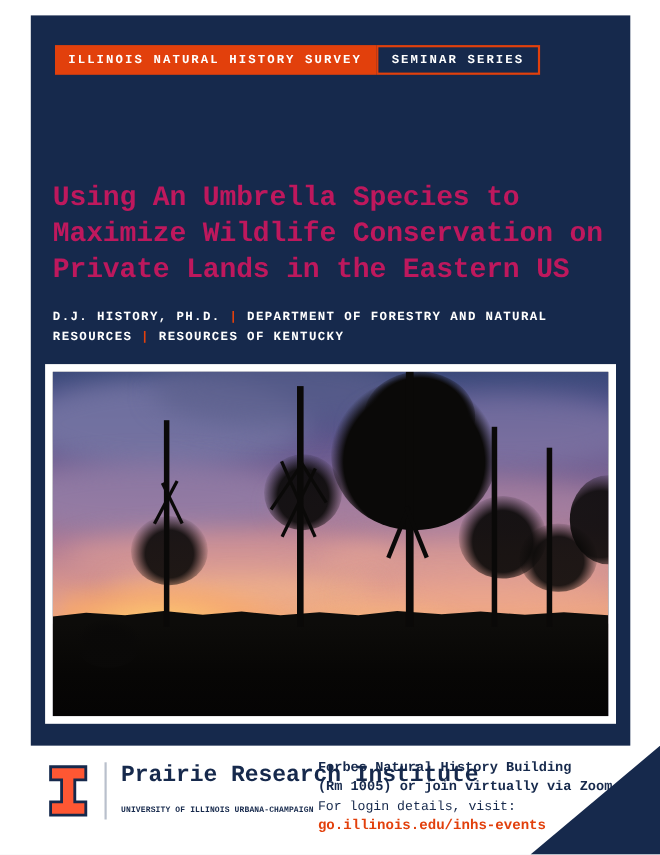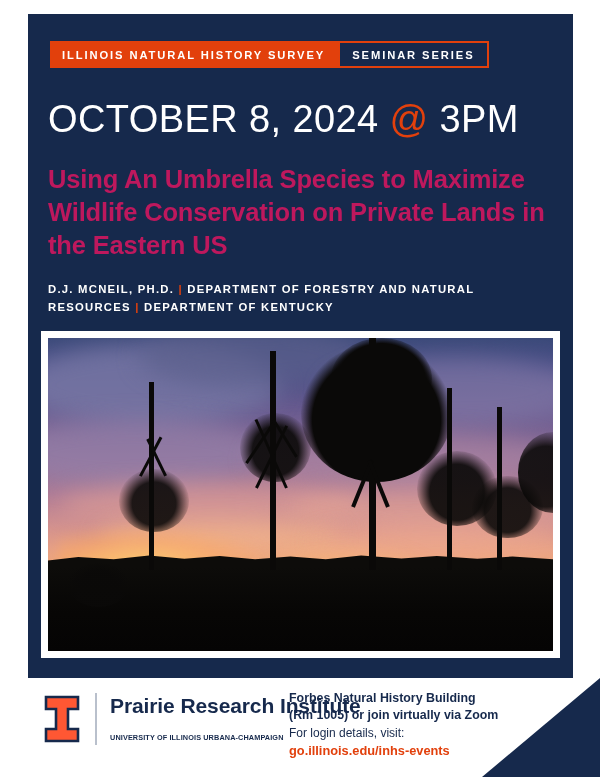--- a/index.html
+++ b/index.html
@@ -8,20 +8,21 @@
     width:600px; height:777px;
     background:#ffffff;
     font-family:"Liberation Sans", sans-serif;
     overflow:hidden;
   }
 
   .poster {
     position:relative;
     width:600px; height:777px;
     background:#ffffff;
+    font-family:Liberation Mono, monospace;
   }
 
   
   .navy-body {
     position:absolute;
     left:28px; top:14px;
     width:545px; height:664px;
     background:#16294c;
   }
 
@@ -273,25 +274,24 @@
 
   <div class="banner">
     <div class="banner-main">
       <span>ILLINOIS NATURAL HISTORY SURVEY</span>
     </div>
     <div class="banner-sub">
       <span>SEMINAR SERIES</span>
     </div>
   </div>
 
-  <div class="date-line"><span>OCTOBER 8, 2024 </span><span class="at">@</span><span> 3PM</span></div>
 
   <div class="title">Using An Umbrella Species to Maximize Wildlife Conservation on Private Lands in the Eastern US</div>
 
-  <div class="speaker"><span>D.J. MCNEIL, PH.D.</span><span class="sep"> | </span><span>DEPARTMENT OF FORESTRY AND NATURAL RESOURCES</span><span class="sep"> | </span><span>DEPARTMENT OF KENTUCKY</span></div>
+  <div class="speaker"><span>D.J. HISTORY, PH.D.</span><span class="sep"> | </span><span>DEPARTMENT OF FORESTRY AND NATURAL RESOURCES</span><span class="sep"> | </span><span>RESOURCES OF KENTUCKY</span></div>
 
   <div class="photo-frame">
     <div class="photo">
       <div class="sky"></div>
       <div class="cloud c1"></div>
       <div class="cloud c2"></div>
       <div class="cloud c3"></div>
       <div class="cloud c4"></div>
       <div class="cloud c5"></div>
       <div class="cloud c6"></div>

